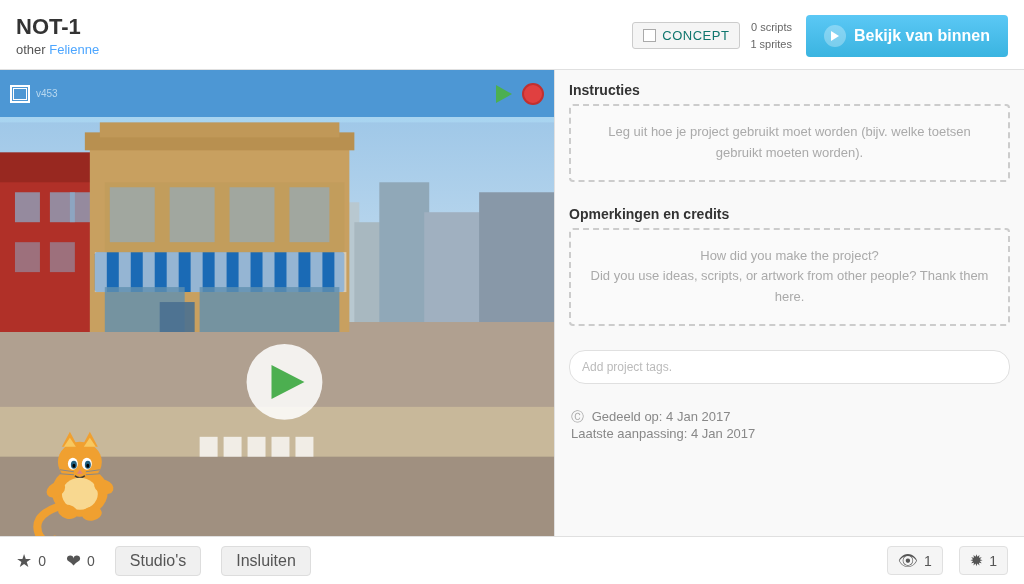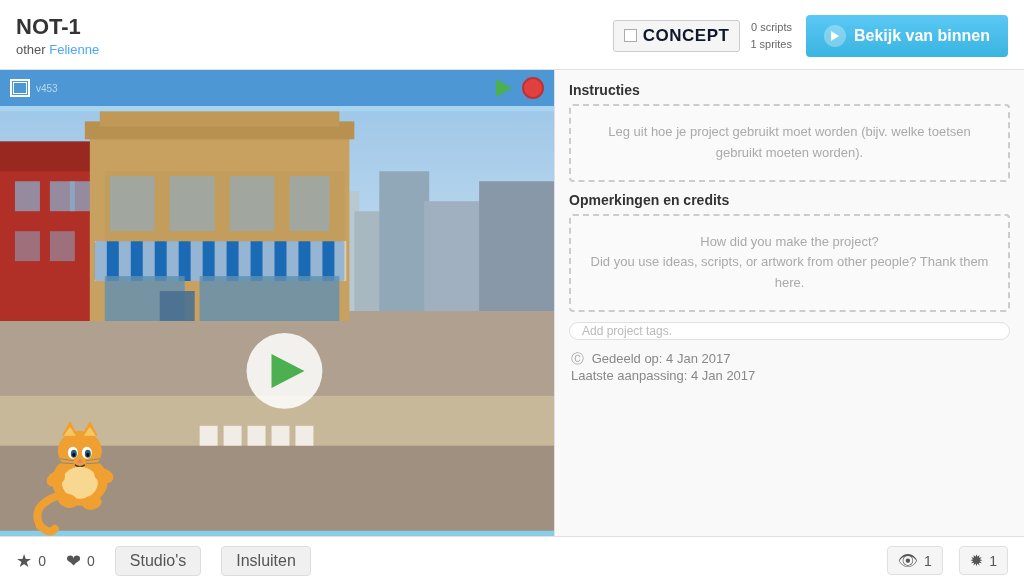--- a/index.html
+++ b/index.html
@@ -65,23 +65,23 @@
 
     .concept-checkbox {
       width: 13px;
       height: 13px;
       border: 1px solid #aaa;
       background: #fff;
       display: inline-block;
     }
 
     .concept-label {
-      font-size: 17px;
-      font-weight: bold;
-      color: #0f172a;
+      font-size: 13px;
+      font-weight: normal;
+      color: #0f766e;
       letter-spacing: 0.5px;
     }
 
     .stats-box {
       text-align: right;
       font-size: 11px;
       color: #666;
       line-height: 1.5;
       margin-right: 4px;
     }
@@ -126,21 +126,21 @@
       position: relative;
       border-right: 1px solid #e0e0e0;
     }
 
     .viewer-toolbar {
       background: #4d97d4;
       display: flex;
       align-items: center;
       justify-content: space-between;
       padding: 6px 10px;
-      height: 36px;
+      height: 47px;
     }
 
     .viewer-toolbar-left {
       display: flex;
       align-items: center;
       gap: 6px;
     }
 
     .expand-icon {
       border: 2px solid white;
@@ -206,21 +206,21 @@
       background: linear-gradient(to bottom, #a8d4f0 0%, #c5e3f5 100%);
     }
 
     
     .right-panel {
       flex: 1;
       background: #f9f9f9;
       display: flex;
       flex-direction: column;
       padding: 12px 14px;
-      gap: 10px;
+      gap: 24px;
     }
 
     .section-title {
       font-size: 14px;
       font-weight: bold;
       color: #333;
       margin-bottom: 6px;
     }
 
     .instructions-box {
@@ -253,21 +253,21 @@
       line-height: 1.6;
     }
 
     .tags-box {
       border: 1px solid #e0e0e0;
       border-radius: 16px;
       background: #fff;
       padding: 8px 12px;
       color: #bbb;
       font-size: 12px;
-      height: 18px;
+      height: 34px;
       display: flex;
       align-items: center;
     }
 
     
     .bottom-bar {
       background: #ffffff;
       border-top: 1px solid #e0e0e0;
       padding: 0 16px;
       height: 48px;

